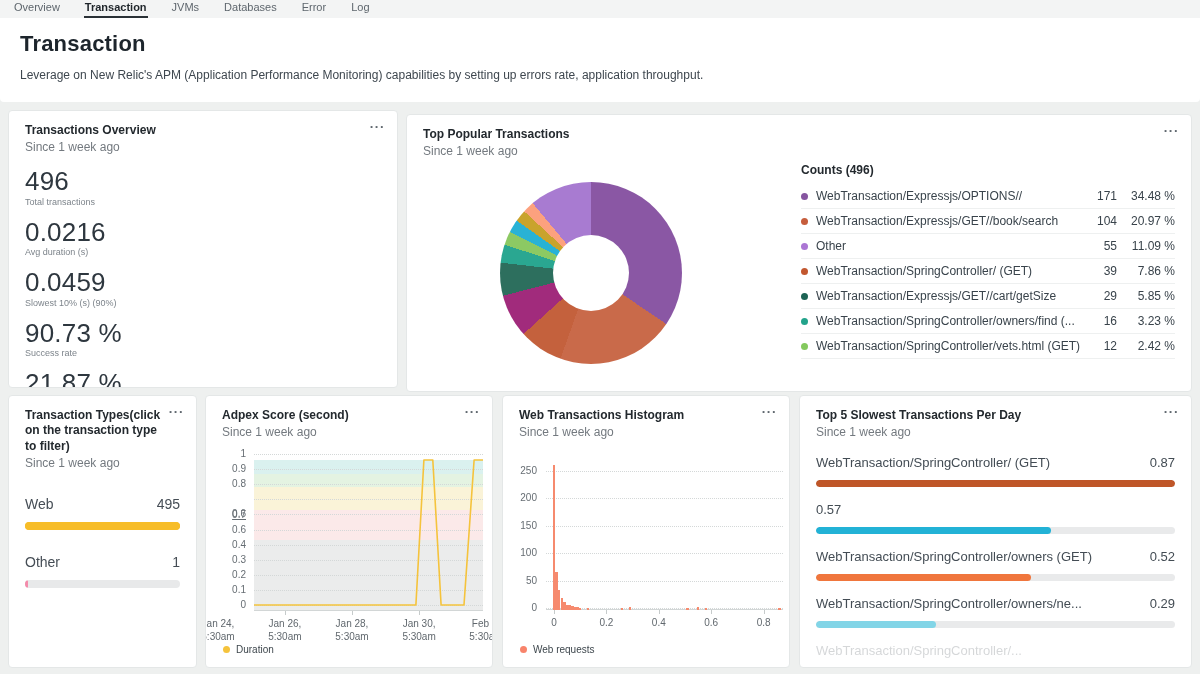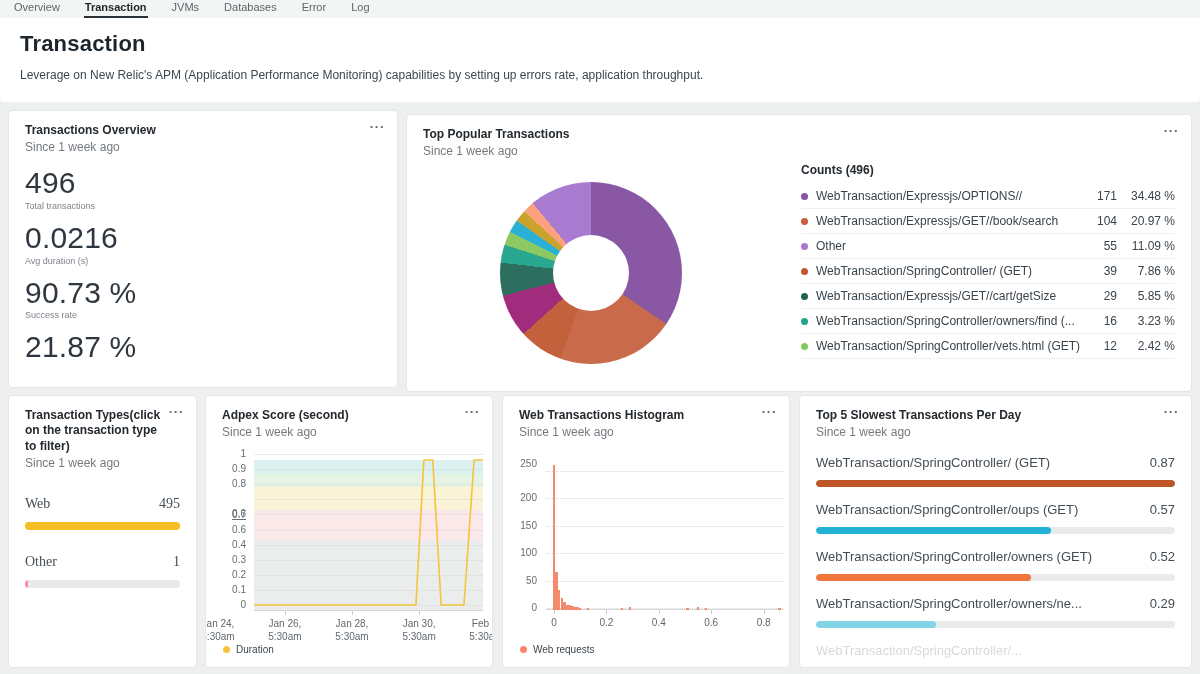--- a/index.html
+++ b/index.html
@@ -28,36 +28,36 @@
 
   .card-head { padding:12px 30px 0 16px; position:relative; }
   .card-title { font-size:12px; font-weight:700; color:#23292e; line-height:1.28; }
   .card-since { font-size:12px; color:#73797f; margin-top:2px; }
   .menu-btn { position:absolute; top:6px; right:12px; border:none; background:none; color:#5f676e;
               font-size:13px; font-weight:700; letter-spacing:1.5px; cursor:pointer; line-height:1; }
 
   
   .stats { padding:14px 16px 0; }
   .stat { margin-bottom:12px; }
-  .stat-value { font-size:30px; color:#2e373f; line-height:1.02; letter-spacing:.2px; }
+  .stat-value { font-size:26px; color:#2e373f; line-height:1.02; letter-spacing:.2px; }
   .stat-label { font-size:9px; color:#7d848b; margin-top:2px; }
 
   
   .donut { position:absolute; left:93px; top:67px; width:182px; height:182px; border-radius:50%; }
   .donut-hole { position:absolute; left:53px; top:53px; width:76px; height:76px; border-radius:50%; background:#fff; }
   .legend { position:absolute; left:394px; top:48px; right:16px; }
   .legend-title { font-size:12px; font-weight:700; color:#23292e; margin-bottom:7px; }
   .lrow { display:flex; align-items:center; height:25px; border-bottom:1px solid #eef0f0; font-size:12px; color:#39434b; cursor:pointer; }
   .ldot { width:7px; height:7px; border-radius:50%; margin-right:8px; flex:none; }
   .llabel { flex:1; white-space:nowrap; overflow:hidden; text-overflow:ellipsis; }
   .lcount { width:34px; text-align:right; flex:none; }
   .lpct { width:58px; text-align:right; flex:none; }
 
   
-  .trows { padding:26px 16px 16px;font-family:Liberation Serif, serif; }
+  .trows { padding:26px 16px 16px; }
   .trow { margin-bottom:24px; cursor:pointer; }
   .trow-top { display:flex; justify-content:space-between; font-size:14px; color:#454d55; }
   .tbar { height:8px; border-radius:4px; margin-top:10px; position:relative; overflow:hidden; }
   .tfill { position:absolute; left:0; top:0; bottom:0; border-radius:4px; }
 
   
   .plot { position:absolute; }
   .band, .gline, .bar { position:absolute; }
   .gline { left:0; right:0; border-top:1px dotted #d4d8d8; }
   .axis-line { position:absolute; left:0; right:0; bottom:0; border-bottom:1px solid #d2d6d6; }
@@ -102,20 +102,24 @@
       <button class="menu-btn">...</button>
     </div>
     <div class="stats" id="statsWrap">
         <div class="stat">
           <div class="stat-value">496</div>
           <div class="stat-label">Total transactions</div>
         </div>
         <div class="stat">
           <div class="stat-value">0.0216</div>
           <div class="stat-label">Avg duration (s)</div>
+        </div>
+        <div class="stat">
+          <div class="stat-value">0.0459</div>
+          <div class="stat-label">Slowest 10% (s) (90%)</div>
         </div>
         <div class="stat">
           <div class="stat-value">90.73 %</div>
           <div class="stat-label">Success rate</div>
         </div>
         <div class="stat">
           <div class="stat-value">21.87 %</div>
         </div>
       </div>
   </section>
@@ -308,21 +312,21 @@
           <div class="bar" style="left: 140.3px; bottom: 0px; width: 2.6px; height: 2.2px; background: rgb(246, 138, 110);"></div>
           <div class="bar" style="left: 150.8px; bottom: 0px; width: 2.6px; height: 2.7px; background: rgb(246, 138, 110);"></div>
           <div class="bar" style="left: 158.7px; bottom: 0px; width: 2.6px; height: 2.2px; background: rgb(246, 138, 110);"></div>
           <div class="bar" style="left: 232px; bottom: 0px; width: 2.6px; height: 2.2px; background: rgb(246, 138, 110);"></div>
         </div>
         <div class="ylab" style="left: 6px; top: 206px; width: 28px;">0</div>
         <div class="ylab" style="left: 6px; top: 178.6px; width: 28px;">50</div>
         <div class="ylab" style="left: 6px; top: 151.2px; width: 28px;">100</div>
         <div class="ylab" style="left: 6px; top: 123.8px; width: 28px;">150</div>
         <div class="ylab" style="left: 6px; top: 96.4px; width: 28px;">200</div>
-        <div class="ylab" style="left: 6px; top: 62px; width: 28px;">250</div>
+        <div class="ylab" style="left: 6px; top: 69px; width: 28px;">250</div>
         <div class="xtick" style="left: 51px; top: 214px;"></div>
         <div class="xlab" style="left: 25px; top: 221px;">0</div>
         <div class="xtick" style="left: 103.4px; top: 214px;"></div>
         <div class="xlab" style="left: 77.4px; top: 221px;">0.2</div>
         <div class="xtick" style="left: 155.8px; top: 214px;"></div>
         <div class="xlab" style="left: 129.8px; top: 221px;">0.4</div>
         <div class="xtick" style="left: 208.2px; top: 214px;"></div>
         <div class="xlab" style="left: 182.2px; top: 221px;">0.6</div>
         <div class="xtick" style="left: 260.6px; top: 214px;"></div>
         <div class="xlab" style="left: 234.6px; top: 221px;">0.8</div>
@@ -344,21 +348,20 @@
           <div class="srow-top">
             <span class="slabel">WebTransaction/SpringController/ (GET)</span>
             <span class="svalue">0.87</span>
           </div>
           <div class="sbar">
             <div class="sfill" style="width: 100%; background: rgb(191, 86, 40);"></div>
           </div>
         </div>
         <div class="srow">
           <div class="srow-top">
-            <span class="slabel">WebTransaction/SpringController/oups (GET)</span>
             <span class="svalue">0.57</span>
           </div>
           <div class="sbar">
             <div class="sfill" style="width: 65.5%; background: rgb(34, 178, 214);"></div>
           </div>
         </div>
         <div class="srow">
           <div class="srow-top">
             <span class="slabel">WebTransaction/SpringController/owners (GET)</span>
             <span class="svalue">0.52</span>

